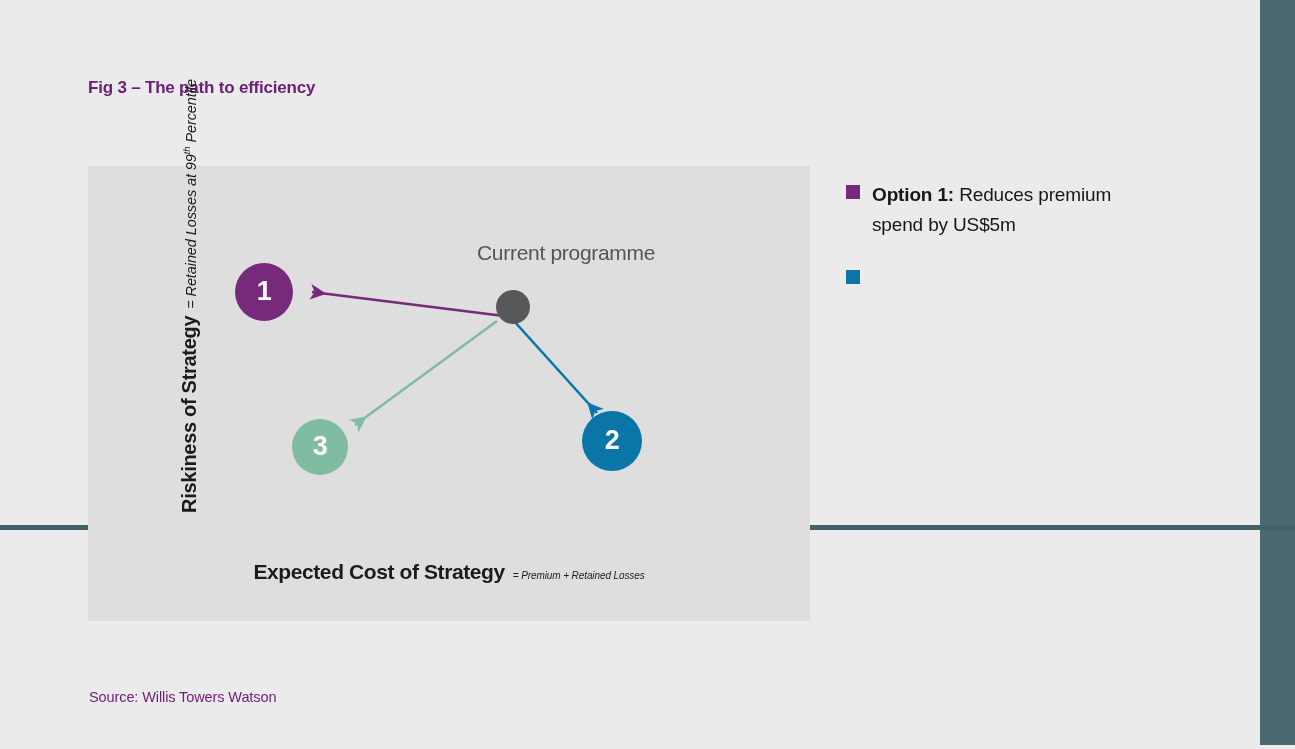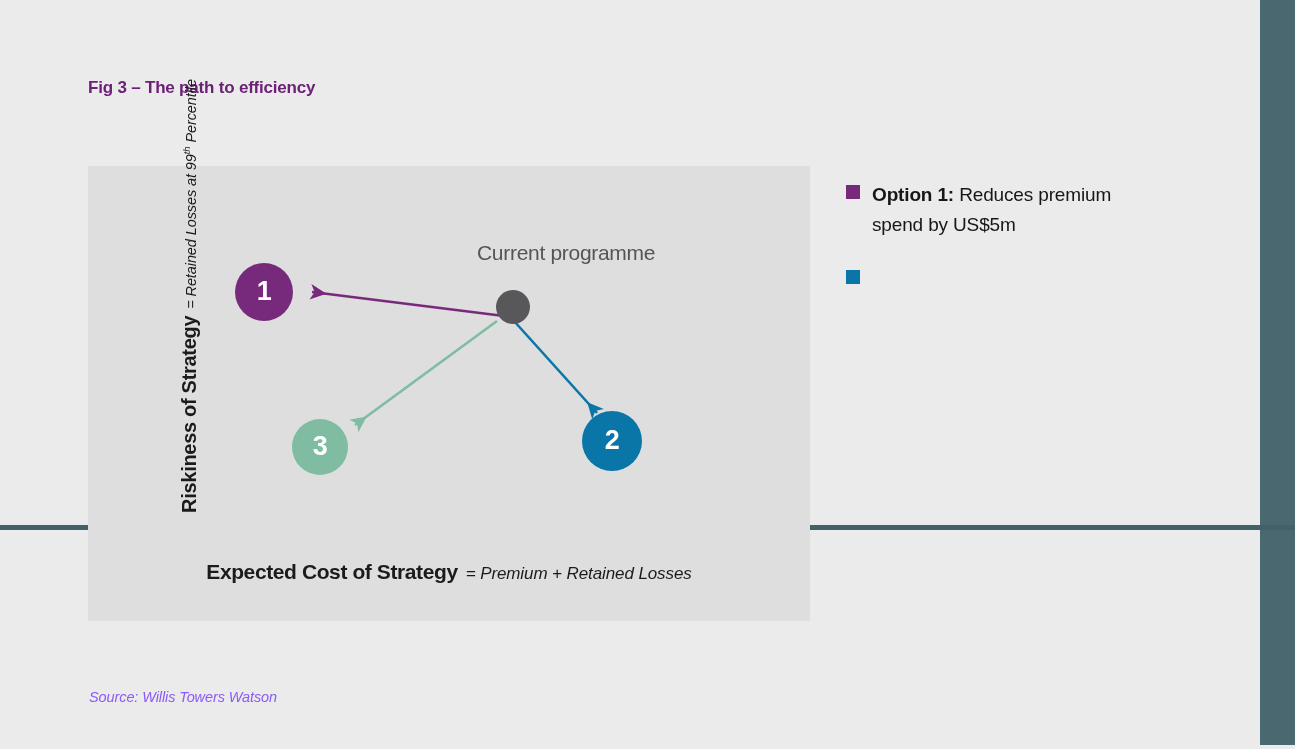--- a/index.html
+++ b/index.html
@@ -94,21 +94,21 @@
     text-align: center;
     white-space: nowrap;
   }
   .xaxis-main {
     font-size: 21px;
     font-weight: bold;
     color: #1b1b1b;
     letter-spacing: -0.4px;
   }
   .xaxis-sub {
-    font-size: 17px;
+    font-size: 10px;
     font-style: italic;
     color: #1b1b1b;
     margin-left: 8px;
     letter-spacing: -0.1px;
     text-align: right;
   }
   
   .diagram-svg {
     position: absolute;
     left: 0;
@@ -162,22 +162,21 @@
   }
   .legend-text b {
     font-weight: bold;
   }
   
   .source {
     position: absolute;
     left: 89px;
     top: 689px;
     font-size: 14.5px;
-    font-style: italic;
-    color: #8b5cf6;
+    color: #701a75;
     letter-spacing: -0.1px;
     white-space: nowrap;
   }
 </style>
 </head>
 <body>
 
 <div id="root">
 
   <div class="edge-band"></div>

